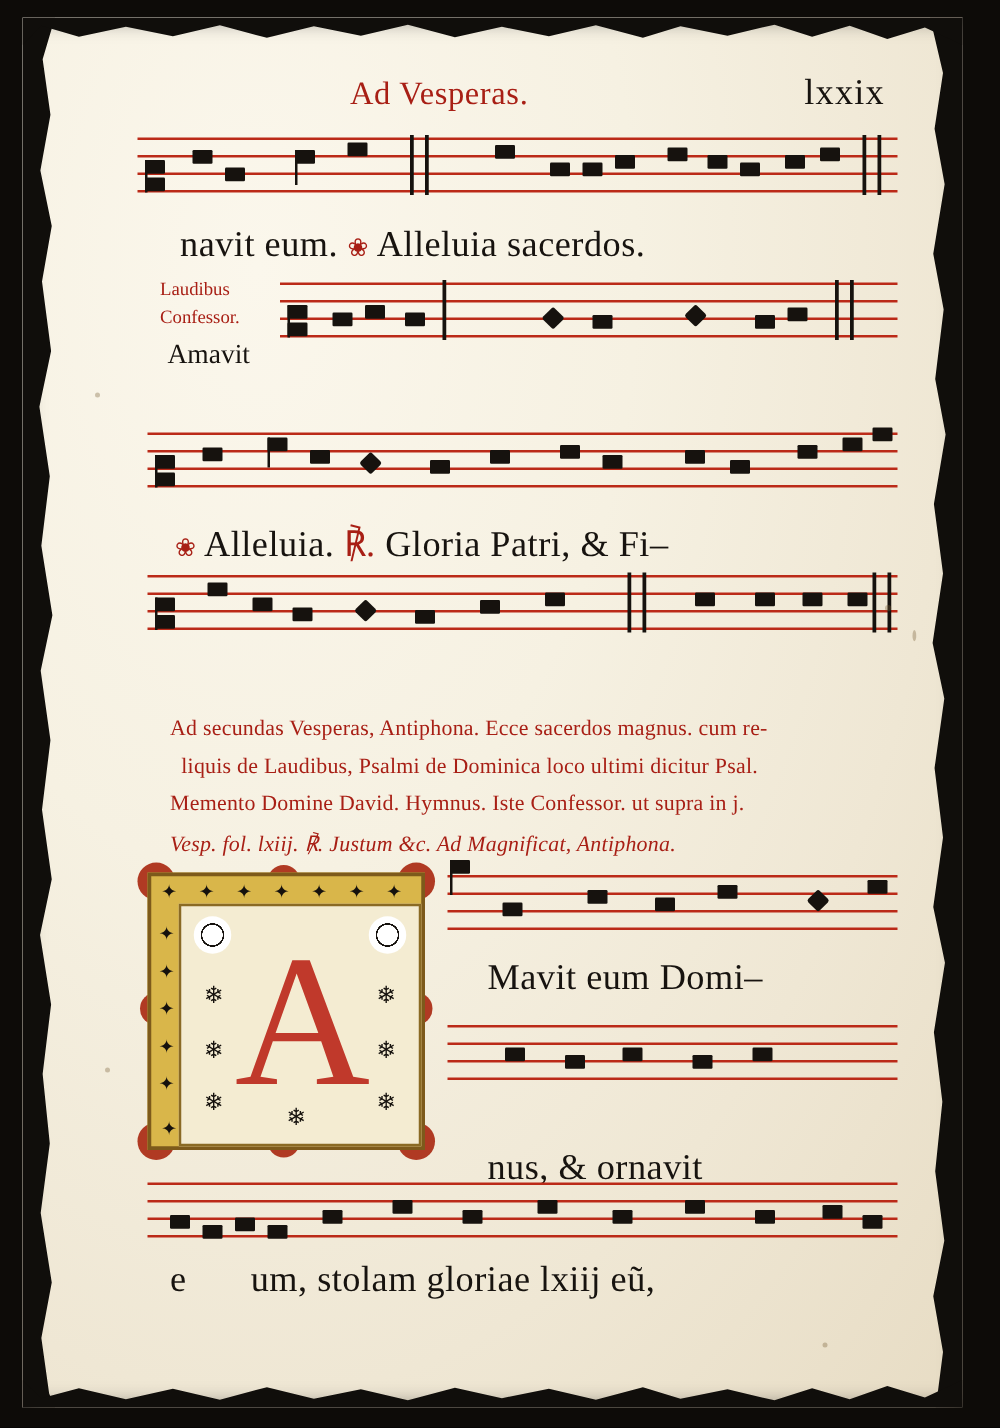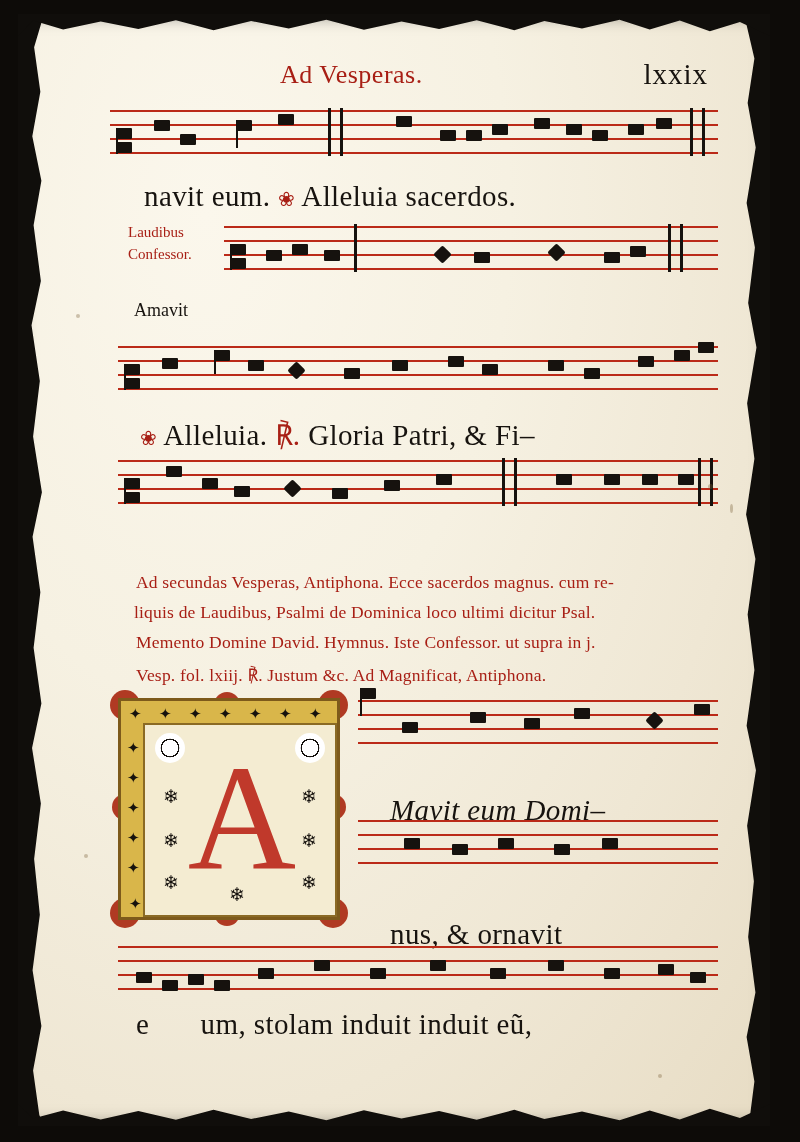--- a/index.html
+++ b/index.html
@@ -49,21 +49,21 @@
   .nt{position:absolute;background:#16120e;}
   .nt.sq{width:16px;height:11px;border-radius:1px;}
   .nt.dm{width:13px;height:13px;transform:rotate(45deg);border-radius:2px;}
   .nt.stem{width:2.4px;background:#16120e;}
   .bar{position:absolute;width:3px;background:#16120e;}
 
   
   .chant{position:absolute;font-size:29px;color:#17130f;letter-spacing:.4px;white-space:nowrap;}
   .chant .red{color:#a81f15;}
   .rub-small{position:absolute;font-size:15px;color:#a81f15;white-space:nowrap;}
-  .blk-small{position:absolute;font-size:18px;color:#17130f;white-space:nowrap;margin-top:30px;}
+  .blk-small{position:absolute;font-size:22px;color:#17130f;white-space:nowrap;}
 
   .rubric{position:absolute;font-size:17.5px;white-space:nowrap;color:#a81f15;letter-spacing:.2px;}
 
   
   .initial{
     position:absolute;left:92px;top:676px;width:238px;height:238px;
   }
   .init-frame{
     position:absolute;left:8px;top:8px;width:222px;height:222px;
     background:#d9b64a;
@@ -212,40 +212,40 @@
         <div class="nt sq" style="left:438px;top:14px;"></div>
         <div class="nt sq" style="left:486px;top:14px;"></div>
         <div class="nt sq" style="left:524px;top:14px;"></div>
         <div class="nt sq" style="left:560px;top:14px;"></div>
         <div class="bar" style="left:580px;top:-2px;height:48px;"></div>
         <div class="bar" style="left:592px;top:-2px;height:48px;"></div>
       </div>
 
 
       <div class="rubric" style="left:118px;top:558px;">Ad secundas Vesperas, Antiphona. Ecce sacerdos magnus. cum re-</div>
-      <div class="rubric" style="left:116px;top:588px;">liquis de Laudibus, Psalmi de Dominica loco ultimi dicitur Psal.</div>
+      <div class="rubric" style="left:127px;top:588px;">liquis de Laudibus, Psalmi de Dominica loco ultimi dicitur Psal.</div>
       <div class="rubric" style="left:118px;top:618px;">Memento Domine David. Hymnus. Iste Confessor. ut supra in j.</div>
-      <div class="rubric" style="left:118px;top:648px;">Vesp. fol. lxiij. ℟. Justum &amp;c. Ad Magnificat, Antiphona.</div>
+      <div class="rubric" style="left:118px;top:648px;font-style:italic;">Vesp. fol. lxiij. ℟. Justum &amp;c. Ad Magnificat, Antiphona.</div>
 
       <div class="stave" style="left:340px;top:686px;width:360px;height:58px;">
         <div class="line" style="top:0;"></div>
         <div class="line" style="top:14px;"></div>
         <div class="line" style="top:28px;"></div>
         <div class="line" style="top:42px;"></div>
         <div class="nt sq" style="left:2px;top:-12px;"></div>
         <div class="nt stem" style="left:2px;top:-12px;height:28px;"></div>
         <div class="nt sq" style="left:44px;top:22px;"></div>
         <div class="nt sq" style="left:112px;top:12px;"></div>
         <div class="nt sq" style="left:166px;top:18px;"></div>
         <div class="nt sq" style="left:216px;top:8px;"></div>
         <div class="nt dm" style="left:290px;top:14px;"></div>
         <div class="nt sq" style="left:336px;top:4px;"></div>
       </div>
 
-      <div class="chant" style="left:372px;top:780px;font-style:italic;">Mavit eum Domi–</div>
+      <div class="chant" style="left:372px;top:752px;">Mavit eum Domi–</div>
 
       <div class="stave" style="left:340px;top:806px;width:360px;height:58px;">
         <div class="line" style="top:0;"></div>
         <div class="line" style="top:14px;"></div>
         <div class="line" style="top:28px;"></div>
         <div class="line" style="top:42px;"></div>
         <div class="nt sq" style="left:46px;top:18px;"></div>
         <div class="nt sq" style="left:94px;top:24px;"></div>
         <div class="nt sq" style="left:140px;top:18px;"></div>
         <div class="nt sq" style="left:196px;top:24px;"></div>
@@ -321,21 +321,21 @@
         <div class="nt sq" style="left:372px;top:22px;"></div>
         <div class="nt sq" style="left:430px;top:14px;"></div>
         <div class="nt sq" style="left:486px;top:22px;"></div>
         <div class="nt sq" style="left:540px;top:18px;"></div>
         <div class="nt sq" style="left:572px;top:26px;"></div>
       </div>
 
       <div class="chant" style="left:118px;top:994px;">
         <span>e</span>
         <span style="display:inline-block;width:36px;"></span>
-        <span>um, stolam induit induit eũ,</span>
+        <span>um, stolam gloriae lxiij eũ,</span>
       </div>
 
       <div class="speck" style="left:58px;top:300px;width:4px;height:4px;"></div>
       <div class="speck" style="left:690px;top:470px;width:5px;height:5px;"></div>
       <div class="speck" style="left:712px;top:490px;width:3px;height:9px;"></div>
       <div class="speck" style="left:66px;top:840px;width:4px;height:4px;"></div>
       <div class="speck" style="left:640px;top:1060px;width:4px;height:4px;"></div>
     </div>
 
     <div class="edge left"></div>

